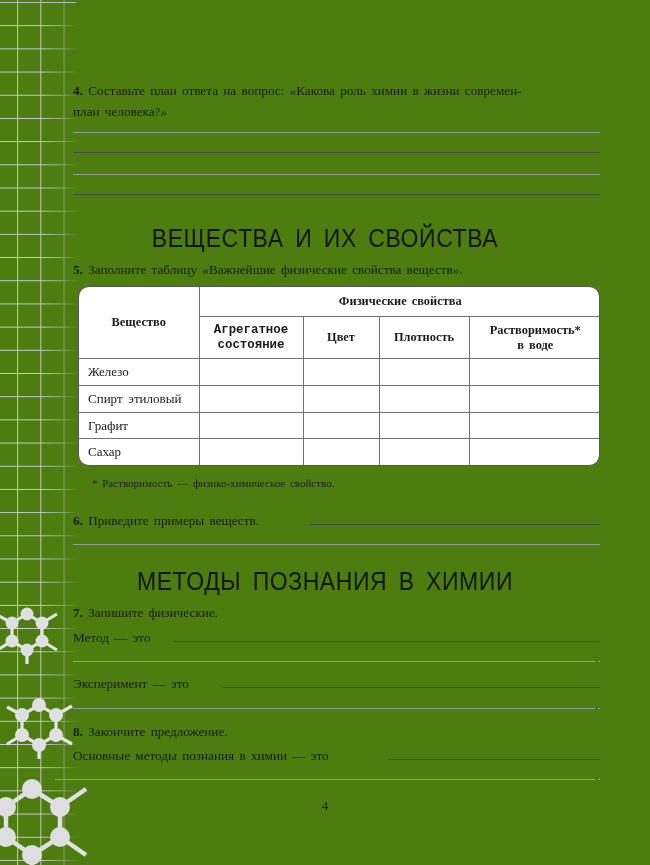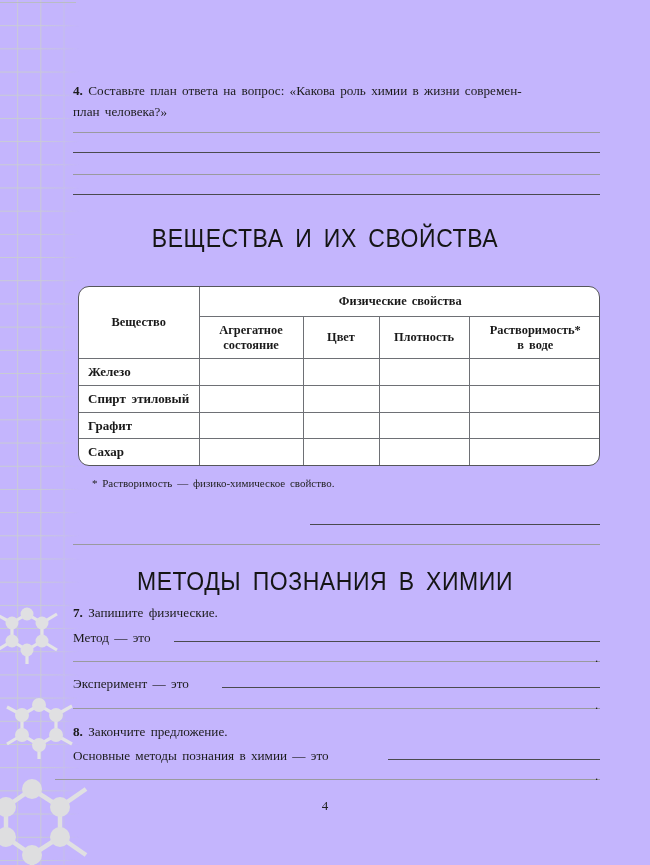--- a/index.html
+++ b/index.html
@@ -5,21 +5,21 @@
   html, body {
     margin: 0;
     padding: 0;
     background: #ffffff;
   }
   #page {
     position: relative;
     width: 650px;
     height: 865px;
     overflow: hidden;
-    background: #c4b5fd;
+    background: #4d7c0f;
     font-family: "Liberation Serif", "DejaVu Serif", serif;
     color: #1a1a1a;
   }
 
   
   #grid-bg {
     position: absolute;
     left: 0;
     top: 0;
     width: 80px;
@@ -127,21 +127,21 @@
     font-size: 12.4px;
     padding: 0 3px;
   }
   table.props td.th {
     font-weight: bold;
     line-height: 15px;
     word-spacing: 2px;
   }
   table.props td.subst {
     text-align: left;
-    font-weight: bold;
+    font-weight: normal;
     padding-left: 9px;
     word-spacing: 2.5px;
     font-size: 13px;
   }
   table.props td.noleft  { border-left: none; }
   table.props td.noright { border-right: none; }
   table.props tr.first td { border-top: none; }
   table.props tr.last td  { border-bottom: none; }
 
   .footnote {
@@ -229,37 +229,41 @@
       <span>план человека?»</span>
     </div>
 
     <div class="rule" style="left:73px; top:132px; width:527px;"></div>
     <div class="rule dark" style="left:73px; top:152px; width:527px;"></div>
     <div class="rule" style="left:73px; top:174px; width:527px;"></div>
     <div class="rule dark" style="left:73px; top:194px; width:527px;"></div>
 
     <div class="section-title" style="top:224px;">ВЕЩЕСТВА И ИХ СВОЙСТВА</div>
 
+    <div class="para spaced" style="left:73px; top:259px; width:527px;">
+      <b>5.</b>
+      <span>Заполните таблицу «Важнейшие физические свойства веществ».</span>
+    </div>
 
     <div id="props-table-wrap">
       <table class="props">
         <colgroup>
           <col style="width:120px">
           <col style="width:104px">
           <col style="width:76px">
           <col style="width:90px">
           <col style="width:132px">
         </colgroup>
         <tbody>
           <tr class="first">
             <td class="th subst-head noleft" rowspan="2">Вещество</td>
             <td class="th noright" colspan="4" style="height:29px;">Физические свойства</td>
           </tr>
           <tr>
-            <td class="th" style="height:41px;">
+            <td class="th" style="height:41px;font-family:Liberation Mono, monospace;">
               <span>Агрегатное</span><br>
               <span>состояние</span>
             </td>
             <td class="th">
               <span>Цвет</span>
             </td>
             <td class="th">
               <span>Плотность</span>
             </td>
             <td class="th noright">
@@ -295,20 +299,24 @@
             <td></td>
             <td></td>
             <td class="noright"></td>
           </tr>
         </tbody>
       </table>
     </div>
 
     <div class="footnote" style="left:92px; top:477px;">* Растворимость — физико-химическое свойство.</div>
 
+    <div class="para spaced" style="left:73px; top:510px; width:250px;">
+      <b>6.</b>
+      <span>Приведите примеры веществ.</span>
+    </div>
     <div class="rule dark" style="left:310px; top:524px; width:290px;"></div>
     <div class="rule" style="left:73px; top:544px; width:527px;"></div>
 
     <div class="section-title" style="top:567px;">МЕТОДЫ ПОЗНАНИЯ В ХИМИИ</div>
 
     <div class="para spaced" style="left:73px; top:602px; width:400px;">
       <b>7.</b>
       <span>Запишите физические.</span>
     </div>
 

